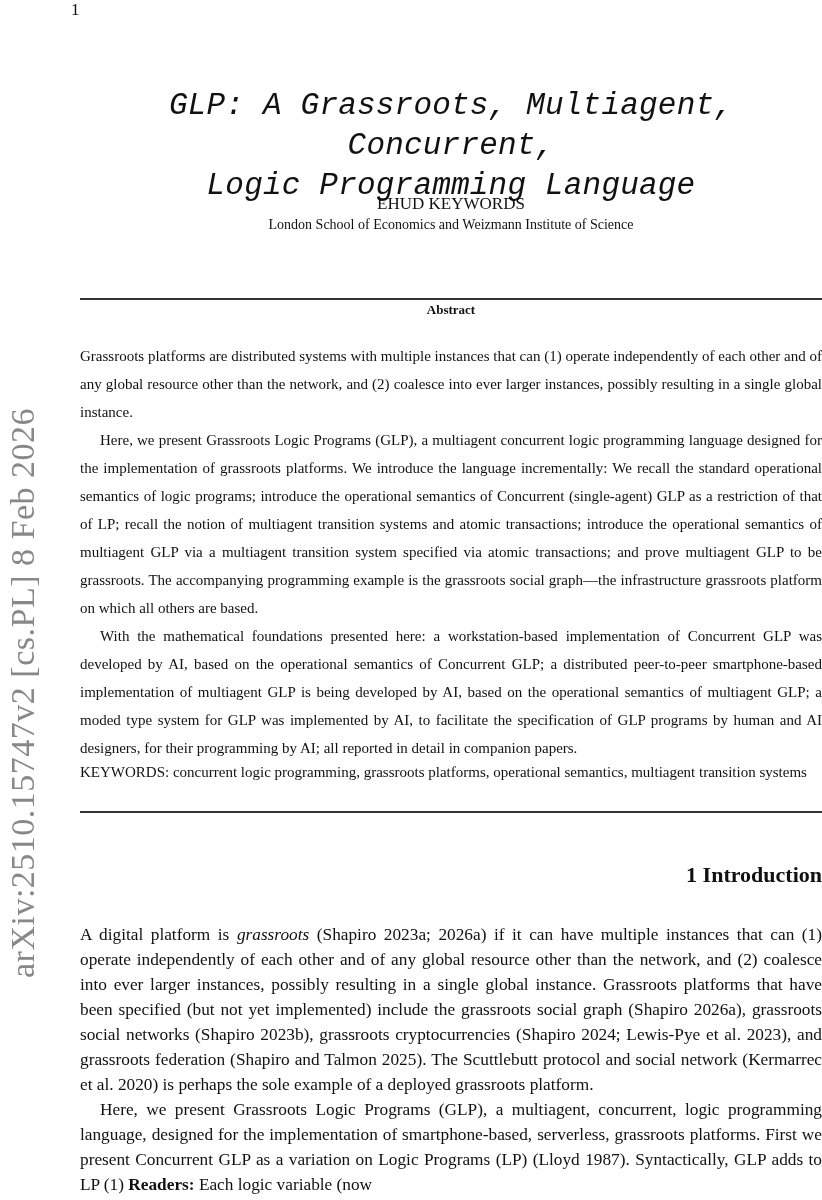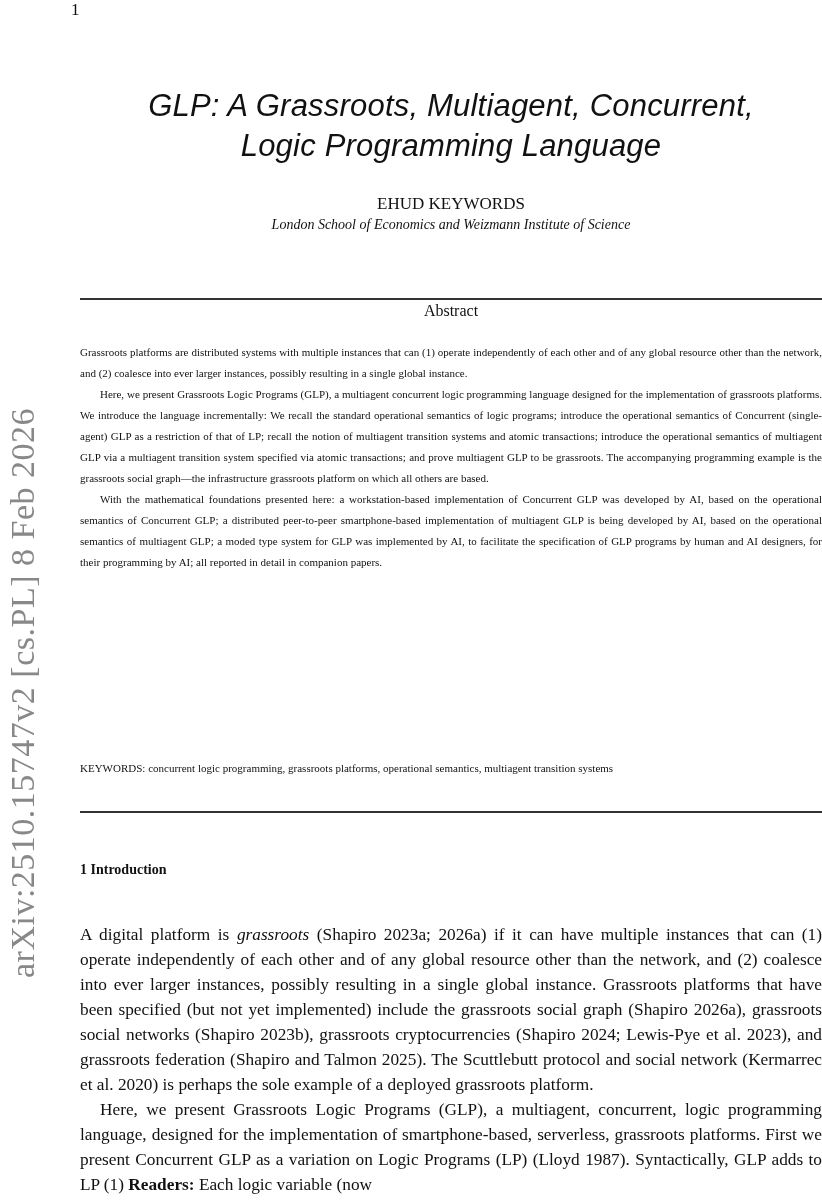--- a/index.html
+++ b/index.html
@@ -15,54 +15,54 @@
     .arxiv-stamp {
       position: absolute; left: 4px; top: 978px;
       transform-origin: 0 0; transform: rotate(-90deg);
       font-family: "Liberation Serif", serif; font-size: 34px;
       color: #888; white-space: nowrap; letter-spacing: 0.5px;
       width: 700px;
     }
     .title {
       position: absolute; left: 80px; width: 742px; top: 86px;
       text-align: center;
-      font-family: Liberation Sans, sans-serif; font-style: italic;
+      font-family: Liberation Mono, monospace; font-style: italic;
       font-size: 31px; line-height: 40px; letter-spacing: 0.2px;
     }
     .author {
       position: absolute; left: 80px; width: 742px; top: 194px;
       text-align: center; font-family: "Liberation Serif", serif;
       font-size: 17px;
     }
     .affiliation {
       position: absolute; left: 80px; width: 742px; top: 217px;
       text-align: center; font-family: "Liberation Serif", serif;
-      font-style: italic; font-size: 14px;
+      font-size: 14px;
     }
     .rule {
       position: absolute; left: 80px; width: 742px; height: 1px;
       background: #333; border-top: 1px solid #333;
     }
     .abstract-heading {
       position: absolute; left: 80px; width: 742px; top: 302px;
       text-align: center; font-family: "Liberation Serif", serif;
-      font-weight: normal; font-size: 16px;
+      font-weight: bold; font-size: 13px;
     }
     .text-block {
       position: absolute; left: 80px; width: 742px;
-      font-family: "Liberation Serif", serif; font-size: 11px;
-      line-height: 21px; text-align: justify; hyphens: auto;
+      font-family: "Liberation Serif", serif; font-size: 15px;
+      line-height: 28px; text-align: justify; hyphens: auto;
     }
     .text-block p { margin: 0; }
     .text-block p.indent { text-indent: 20px; }
     .intro-block { line-height: 25px; font-size: 17.3px; margin-top: 22px; }
     .section-heading {
       position: absolute; left: 80px; width: 742px; top: 862px;
-      text-align: left; font-family: "Liberation Serif", serif;
-      font-weight: bold; font-size: 14px;
+      text-align: right; font-family: "Liberation Serif", serif;
+      font-weight: bold; font-size: 22px;
     }
     .kw-label { }
   </style>
 </head>
 <body>
 
 <div class="page-number">1</div>
 
 <div class="arxiv-stamp">arXiv:2510.15747v2  [cs.PL]  8 Feb 2026</div>
 

